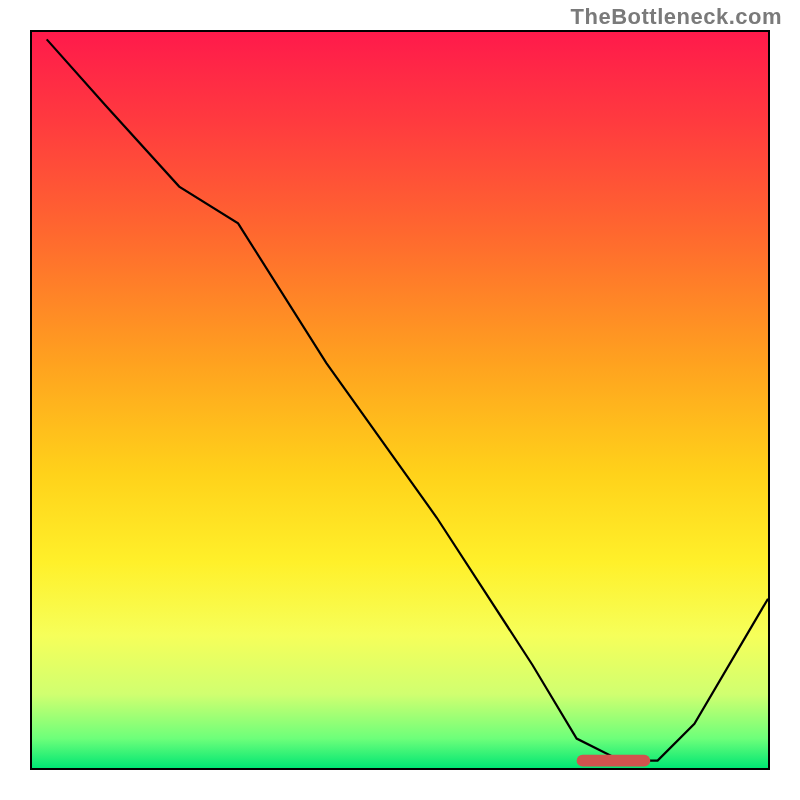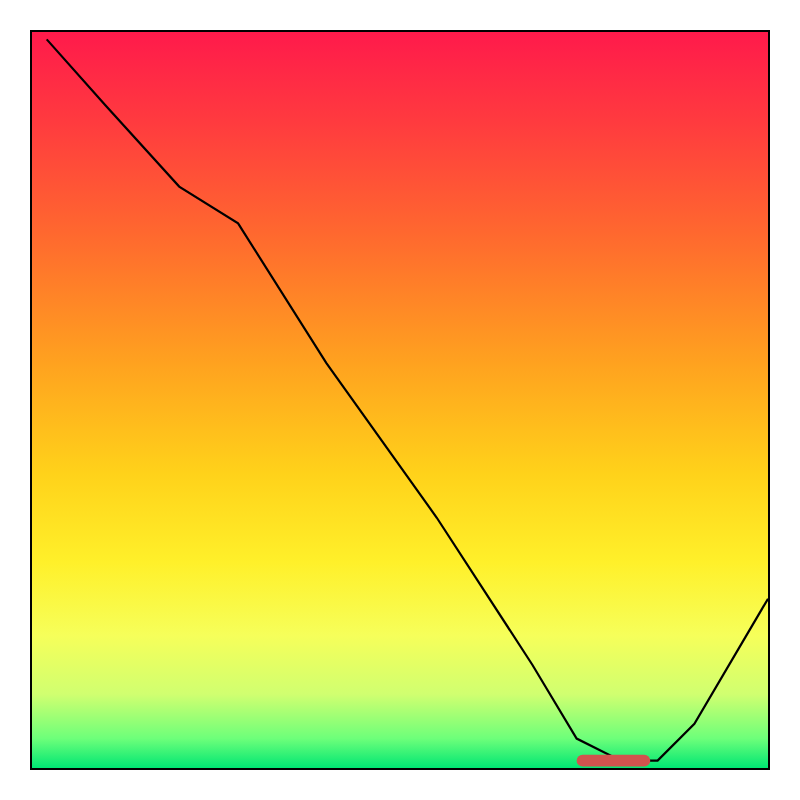--- a/index.html
+++ b/index.html
@@ -56,20 +56,21 @@
   }
   .marker {
     fill: #d1534e;
     stroke: none;
   }
 </style>
 </head>
 <body>
 
 <div class="container">
+  <div class="watermark">TheBottleneck.com</div>
 
   <div class="plot">
     <svg class="overlay" viewBox="0 0 740 740" preserveAspectRatio="none">
       <path class="curve" d="M14.8 7.4 L74.0 74.0 L148.0 155.4 L207.2 192.4 L296.0 333.0 L407.0 488.4 L503.2 636.4 L547.6 710.4 L592.0 732.6 L629.0 732.6 L666.0 695.6 L740.0 569.8"></path>
       <rect class="marker" x="547.6" y="726.6" width="74.0" height="12" rx="6" ry="6"></rect>
     </svg>
   </div>
 </div>
 
 </body></html>

